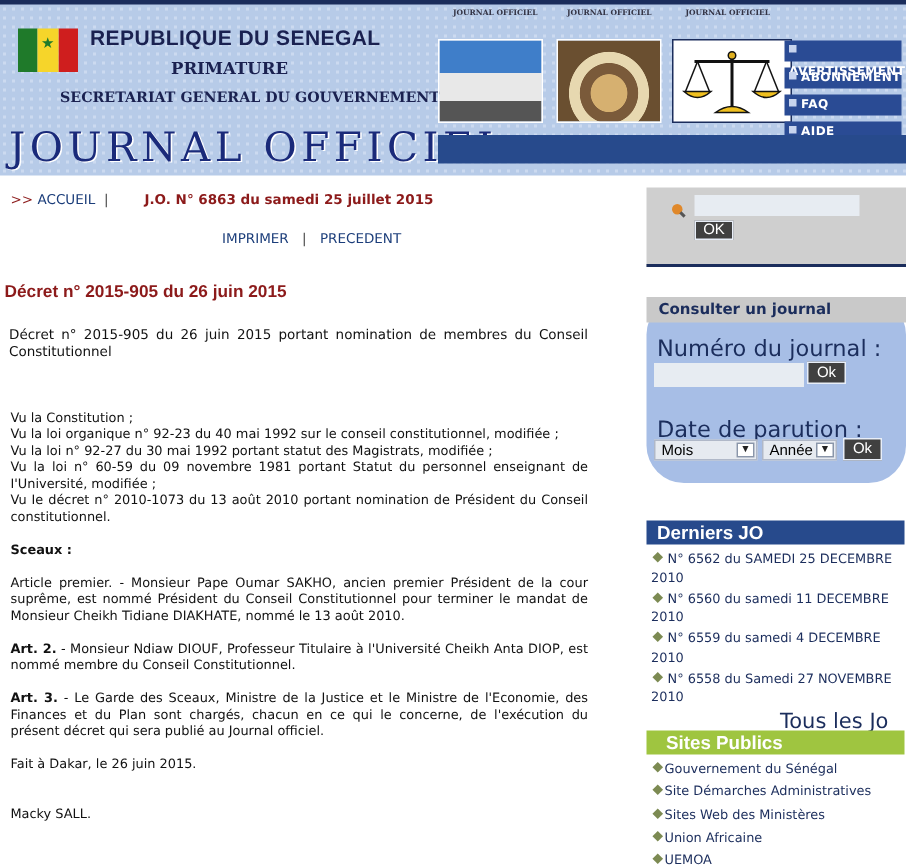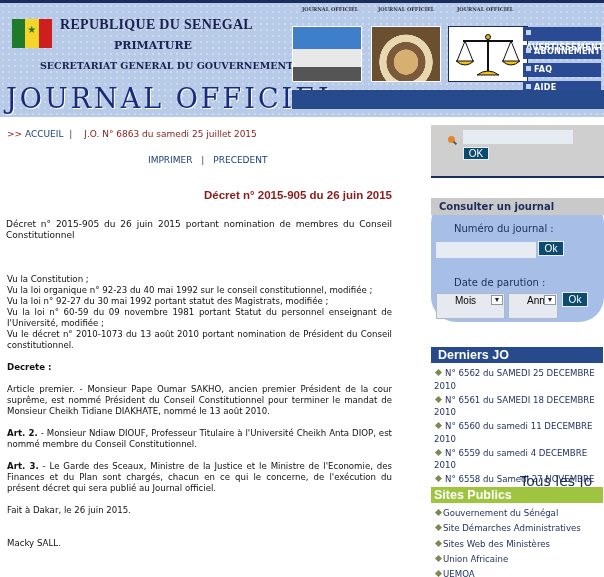--- a/index.html
+++ b/index.html
@@ -3,69 +3,69 @@
 <meta charset="utf-8">
 <style>
   html, body { margin:0; padding:0; }
   body { width:604px; height:577px; overflow:hidden; background:#ffffff; position:relative; font-family:"DejaVu Sans", sans-serif; }
   #banner { position:absolute; left:0; top:0; width:604px; height:117px; background:#b7cbe8; border-top:3px solid #1b2d5c; box-sizing:border-box; overflow:hidden; }
   #banner .grid { position:absolute; inset:0; background-image: radial-gradient(#d5e1f3 1px, transparent 1px); background-size:6px 6px; opacity:.7; }
   #flag { position:absolute; left:12px; top:16px; width:40px; height:29px; display:flex; }
   #flag span { flex:1; }
   #flag .g { background:#1f7a2a; } #flag .y { background:#f6d52a; position:relative; } #flag .r { background:#cf1e1e; }
   #flag .star { position:absolute; left:2px; top:6px; font-size:10px; color:#1f7a2a; line-height:10px; }
-  .bn-t1 { position:absolute; left:60px; top:14px; font-family:Liberation Serif, serif; font-weight:bold; font-size:14px; color:#1a2150; letter-spacing:.3px; }
+  .bn-t1 { position:absolute; left:60px; top:14px; font-family:Liberation Sans, sans-serif; font-weight:bold; font-size:14px; color:#1a2150; letter-spacing:.3px; }
   .bn-t2 { position:absolute; left:114px; top:36px; font-family:"DejaVu Serif", serif; font-weight:bold; font-size:11px; color:#1a2150; }
   .bn-t3 { position:absolute; left:40px; top:57px; font-family:"DejaVu Serif", serif; font-weight:bold; font-size:9.5px; color:#1a2150; }
   .bn-title { position:absolute; left:6px; top:80px; font-family:"DejaVu Serif", serif; font-size:27px; color:#1a2a7a; letter-spacing:3px; text-shadow:1px 1px 0 #fff; }
   .photo { position:absolute; top:23px; height:56px; border:1px solid #fff; box-sizing:border-box; }
   #photo1 { left:292px; width:70px; background:linear-gradient(#3f7ec9 0 40%, #e8e8e8 40% 75%, #555 75%); }
   #photo2 { left:371px; width:70px; background:radial-gradient(ellipse at 50% 65%, #d6b070 0 25%, #7a5a3a 26% 40%, #e7d8b0 41% 55%, #6a4f30 56%); }
   #photo3 { left:448px; width:80px; background:#fff; border:1px solid #1b2d5c; display:flex; align-items:center; justify-content:center; }
   .mini-jo { position:absolute; top:3px; font-size:5px; color:#334; font-family:"DejaVu Serif", serif; font-weight:bold; }
   #bnav { position:absolute; left:523px; top:24px; width:78px; }
   .bnav-item { display:block; height:14px; margin-bottom:4px; background:#2a4b94; color:#fff; font-size:8px; font-weight:bold; line-height:14px; padding-left:3px; letter-spacing:.3px; cursor:pointer; }
   .bnav-item .sq { display:inline-block; width:5px; height:5px; background:#c7d4ee; margin-right:3px; vertical-align:1px; }
   #bbar { position:absolute; left:292px; top:87px; width:312px; height:19px; background:#274a8c; }
 
   #crumb { position:absolute; left:7px; top:129px; font-size:9px; color:#1b3d7a; }
   #crumb .sep { color:#444; margin:0 3px; }
-  #crumb .jo { color:#8c1a1a; font-weight:normal; margin-left:6px; }
+  #crumb .jo { color:#8c1a1a; font-weight:bold; margin-left:18px; }
   #crumb .arr { color:#8c1a1a; }
   #tools { position:absolute; left:148px; top:155px; font-size:9px; color:#1b3d7a; }
   #tools .sep { color:#444; margin:0 6px; }
   a { cursor:pointer; color:inherit; text-decoration:none; }
 
   #main { position:absolute; left:0; top:190px; width:392px; font-size:8.6px; color:#111; line-height:11px; }
-  #main .title { font-family:"Liberation Sans", sans-serif; font-weight:bold; color:#8c1a1a; font-size:11.5px; margin-left:3px;text-align:right; }
+  #main .title { font-family:"Liberation Sans", sans-serif; font-weight:bold; color:#8c1a1a; font-size:11.5px; margin-left:3px; }
   #main .subtitle { font-weight:normal; margin:18px 0 0 6px; text-align:justify; font-size:9px; }
   #main p { margin:0; padding-left:7px; text-align:justify; }
   #main .gap { height:11px; }
 
   #side { position:absolute; left:431px; top:125px; width:173px; }
   #search { background:#cfcfcf; height:51px; position:relative; border-bottom:2px solid #1b2d5c; }
   #search .key { position:absolute; left:17px; top:11px; width:7px; height:7px; border-radius:50%; background:#e0882a; }
   #search .key::after { content:""; position:absolute; left:5px; top:6px; width:4px; height:2px; background:#555; transform:rotate(45deg); }
   #search input { position:absolute; left:32px; top:5px; width:110px; height:14px; border:0; background:#e7ecf2; padding:0; }
   #search .ok { position:absolute; left:32px; top:22px; width:26px; height:13px; }
-  .okbtn { background:#0c4a6e; color:#fff; border:1px solid #e8eef8; font-size:10px; line-height:11px; text-align:center; box-sizing:border-box; cursor:pointer; font-family:"Liberation Sans", sans-serif; }
+  .okbtn { background:#404040; color:#fff; border:1px solid #e8eef8; font-size:10px; line-height:11px; text-align:center; box-sizing:border-box; cursor:pointer; font-family:"Liberation Sans", sans-serif; }
   #consult { margin-top:20px; background:#a7bee6; height:124px; position:relative;border-radius:25px; }
   #consult .hd { background:#c9c9c9; color:#1b2d5c; font-weight:bold; font-size:10px; height:17px; line-height:17px; padding-left:8px; }
-  #consult .lbl { position:absolute; left:23px; font-size:10px; color:#1b2d5c; }
+  #consult .lbl { position:absolute; left:7px; font-size:15px; color:#1b2d5c; }
   #consult input { position:absolute; left:5px; top:96px; }
   #num-input { position:absolute; left:5px; top:95px; width:96px; height:14px; border:0; background:#e7ecf2; }
-  .sel { position:absolute; height:26px; background:#e6eaf0; font-size:10px; line-height:14px; padding-left:18px; box-sizing:border-box; border:1px solid #b0b8c8; cursor:pointer; font-family:"Liberation Sans", sans-serif; }
+  .sel { position:absolute; height:14px; background:#e6eaf0; font-size:10px; line-height:14px; padding-left:4px; box-sizing:border-box; border:1px solid #b0b8c8; cursor:pointer; font-family:"Liberation Sans", sans-serif; }
   .sel .arr { position:absolute; right:1px; top:1px; width:12px; height:10px; background:#fff; border:1px solid #8a96aa; box-sizing:border-box; font-size:7px; line-height:8px; text-align:center; color:#222; }
 
   #recent-hd { position:absolute; left:431px; top:347px; width:172px; height:16px; background:#274a8c; color:#fff; font-weight:bold; font-size:12.5px; line-height:16px; padding-left:7px; box-sizing:border-box; font-family:"Liberation Sans", sans-serif; }
   #recent { position:absolute; left:434px; top:367px; width:168px; font-size:8.6px; color:#1b2d5c; line-height:12.5px; }
   #recent .it { margin-bottom:1.5px; }
   .dia { display:inline-block; width:5px; height:5px; background:#7c8a52; transform:rotate(45deg); margin:0 4px 1px 2px; }
   #all { position:absolute; left:520px; top:473px; font-size:14px; font-weight:normal; color:#1b2d5c; }
-  #sites-hd { position:absolute; left:431px; top:487px; width:172px; height:16px; background:#9fc540; color:#fff; font-weight:bold; font-size:12.5px; line-height:16px; padding-left:3px; box-sizing:border-box; font-family:"Liberation Sans", sans-serif; }
+  #sites-hd { position:absolute; left:431px; top:487px; width:172px; height:16px; background:#9fc540; color:#fff; font-weight:bold; font-size:12.5px; line-height:16px; padding-left:13px; box-sizing:border-box; font-family:"Liberation Sans", sans-serif; }
   #sites { position:absolute; left:434px; top:506px; width:168px; font-size:8.6px; color:#1b2d5c; line-height:15.3px; }
   #sites .dia { margin:0 2px 1px 2px; }
 </style>
 </head>
 <body>
 
 <div id="banner">
   <div class="grid"></div>
   <div id="flag">
     <span class="g"></span>
@@ -124,21 +124,21 @@
   <div class="subtitle">Décret n° 2015-905 du 26 juin 2015 portant nomination de membres du Conseil Constitutionnel</div>
   <div class="gap"></div>
     <div class="gap"></div>
   <div class="gap"></div>
   <p>Vu la Constitution ;</p>
   <p>Vu la loi organique n° 92-23 du 40 mai 1992 sur le conseil constitutionnel, modifiée ;</p>
   <p>Vu la loi n° 92-27 du 30 mai 1992 portant statut des Magistrats, modifiée ;</p>
   <p>Vu la loi n° 60-59 du 09 novembre 1981 portant Statut du personnel enseignant de I'Université, modifiée ;</p>
   <p>Vu Ie décret n° 2010-1073 du 13 août 2010 portant nomination de Président du Conseil constitutionnel.</p>
   <div class="gap"></div>
-  <p style="font-weight:bold">Decrete :</p>
+  <p style="font-weight:bold">Sceaux :</p>
   <div class="gap"></div>
   <p>Article premier. - Monsieur Pape Oumar SAKHO, ancien premier Président de la cour suprême, est nommé Président du Conseil Constitutionnel pour terminer le mandat de Monsieur Cheikh Tidiane DIAKHATE, nommé le 13 août 2010.</p>
   <div class="gap"></div>
   <p><b>Art. 2.</b><span> - Monsieur Ndiaw DIOUF, Professeur Titulaire à l'Université Cheikh Anta DIOP, est nommé membre du Conseil Constitutionnel.</span></p>
   <div class="gap"></div>
   <p><b>Art. 3.</b><span> - Le Garde des Sceaux, Ministre de la Justice et le Ministre de l'Economie, des Finances et du Plan sont chargés, chacun en ce qui le concerne, de l'exécution du présent décret qui sera publié au Journal officiel.</span></p>
   <div class="gap"></div>
   <p>Fait à Dakar, le 26 juin 2015.</p>
   <div class="gap"></div>
     <div class="gap"></div>
@@ -159,21 +159,20 @@
     <div class="lbl" style="top:79px">Date de parution  :</div>
     <div class="sel" style="left:5px;top:95px;width:69px"><span>Mois</span><span class="arr">▼</span></div>
     <div class="sel" style="left:77px;top:95px;width:50px"><span>Année</span><span class="arr">▼</span></div>
     <div class="okbtn" style="position:absolute;left:131px;top:94px;width:26px;height:15px;line-height:13px">Ok</div>
   </div>
 </div>
 
 <div id="recent-hd">Derniers JO</div>
 <div id="recent">
   <div class="it"><span class="dia"></span><a>N° 6562 du SAMEDI 25 DECEMBRE 2010</a></div>
-  <div class="it"><span class="dia"></span><a>N° 6561 du SAMEDI 18 DECEMBRE 2010</a></div>
   <div class="it"><span class="dia"></span><a>N° 6560 du samedi 11 DECEMBRE 2010</a></div>
   <div class="it"><span class="dia"></span><a>N° 6559 du samedi 4 DECEMBRE 2010</a></div>
   <div class="it"><span class="dia"></span><a>N° 6558 du Samedi 27 NOVEMBRE 2010</a></div>
 </div>
 <a id="all">Tous les Jo</a>
 
 <div id="sites-hd">Sites Publics</div>
 <div id="sites">
   <div><span class="dia"></span><a>Gouvernement du Sénégal</a></div>
   <div><span class="dia"></span><a>Site Démarches Administratives</a></div>

